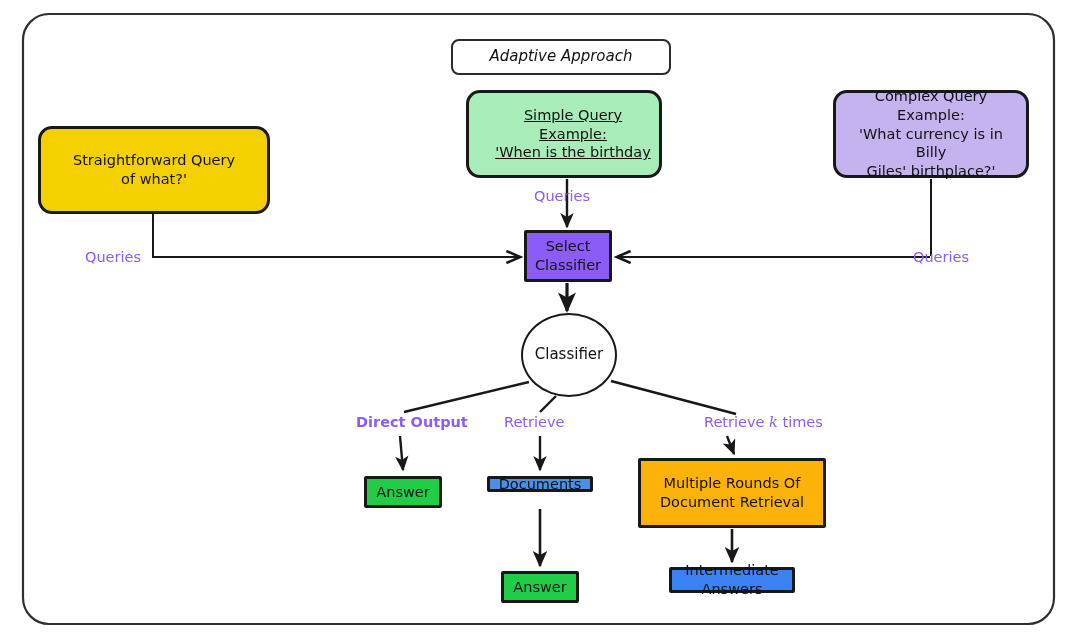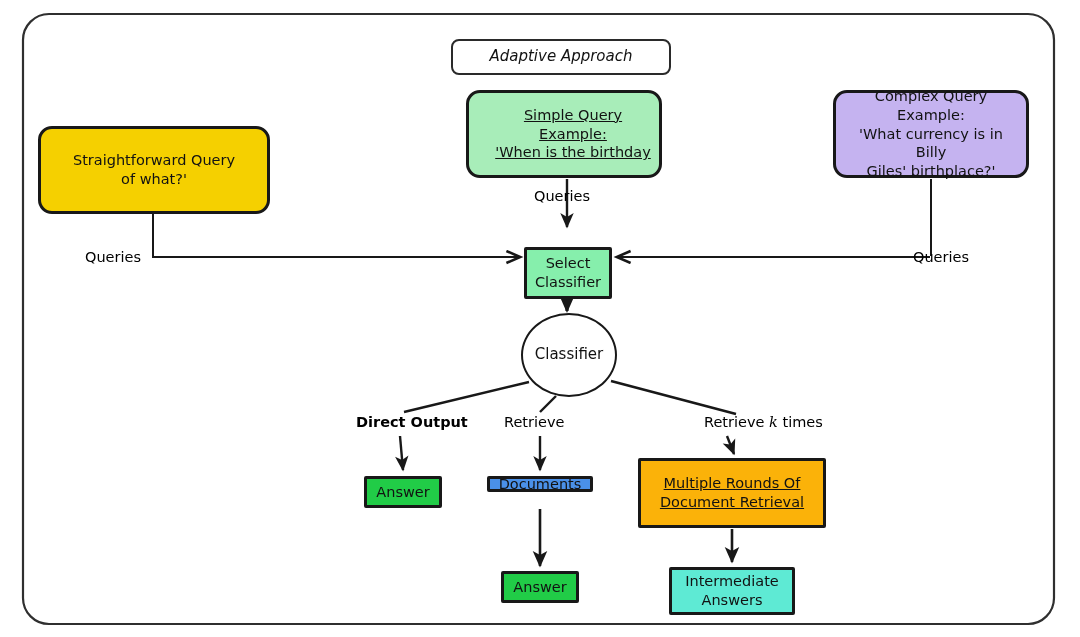--- a/index.html
+++ b/index.html
@@ -57,40 +57,40 @@
   .card-green  { left: 466px; top: 90px;  width: 196px; height: 88px; background: #A8EDB9; }
   .card-purple { left: 833px; top: 90px;  width: 196px; height: 88px; background: #C5B3F0; }
   .card-green .inner { text-align: center; padding-left: 24px; text-decoration: underline; }
 
   
   .box {
     border: 3px solid #181818;
     border-radius: 2px;
     font-size: 14.5px;
   }
-  .box-select { left: 524px; top: 230px; width: 88px; height: 52px; background: #86efac; margin-top: 17px; }
+  .box-select { left: 524px; top: 230px; width: 88px; height: 52px; background: #8b5cf6; }
   .box-answer1 { left: 364px; top: 476px; width: 78px; height: 32px; background: #21CC47; }
   .box-documents { left: 487px; top: 476px; width: 106px; height: 16px; background: #4A90E8; }
-  .box-multi { left: 638px; top: 458px; width: 188px; height: 70px; background: #FBB209; text-decoration: underline; }
+  .box-multi { left: 638px; top: 458px; width: 188px; height: 70px; background: #FBB209; }
   .box-answer2 { left: 501px; top: 571px; width: 78px; height: 32px; background: #21CC47; }
-  .box-intermediate { left: 669px; top: 567px; width: 126px; height: 48px; background: #5eead4; }
+  .box-intermediate { left: 669px; top: 567px; width: 126px; height: 26px; background: #3b82f6; }
 
   
   .circle {
     left: 521px; top: 313px; width: 96px; height: 84px;
     border: 2.5px solid #181818;
     border-radius: 50%;
     background: #ffffff;
     font-size: 15px;
   }
 
   
   .elabel {
     position: absolute;
-    color: #000000;
+    color: #8b5cf6;
     font-size: 14.5px;
     white-space: nowrap;
     z-index: 2;
   }
   .elabel .k { font-family: "DejaVu Serif", serif; font-style: italic; }
 </style>
 </head>
 <body>
 
 <div id="canvas">

